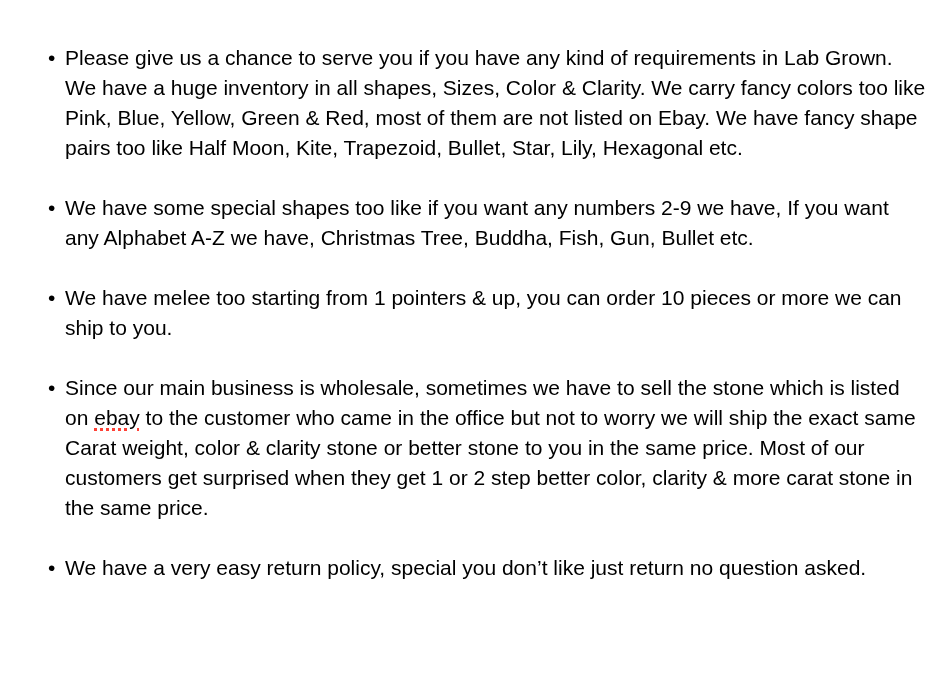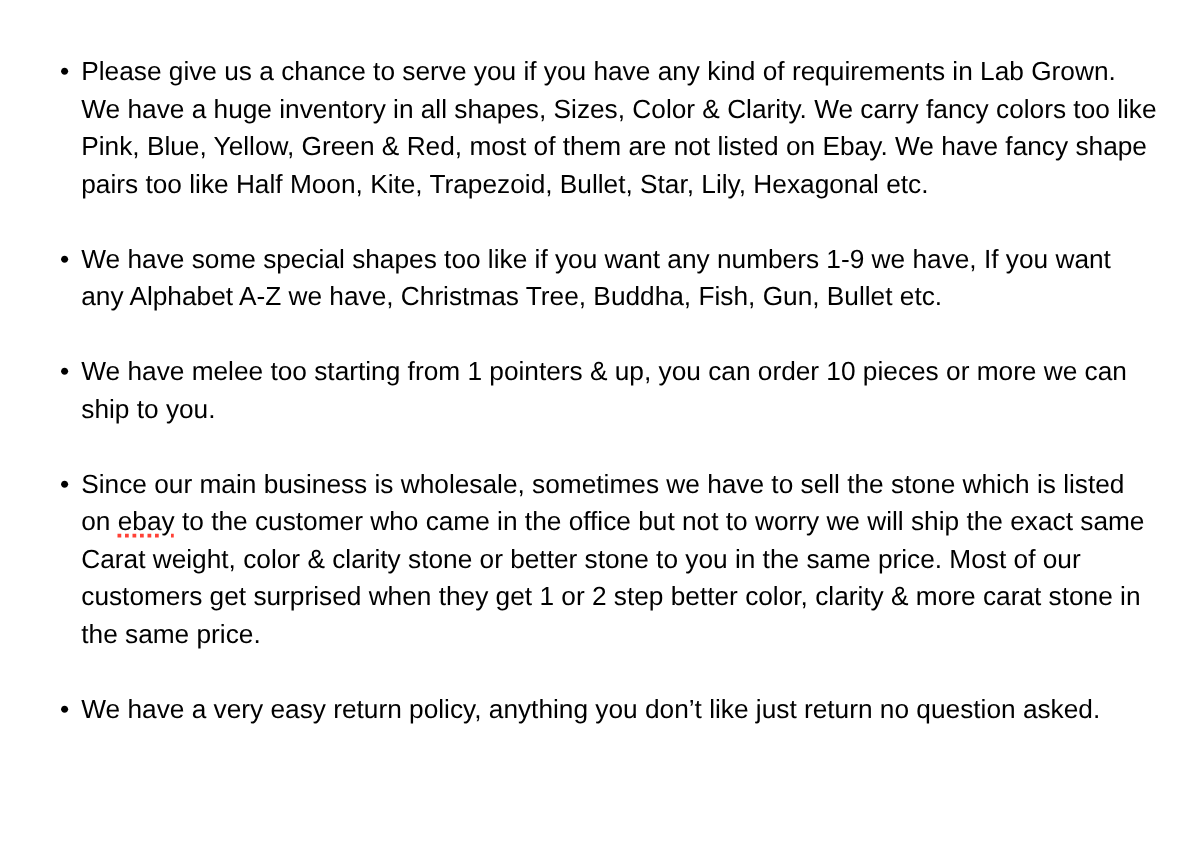--- a/index.html
+++ b/index.html
@@ -54,32 +54,32 @@
 <main class="content">
   <ul class="bullet-list">
 
     <li>
       <span class="marker">•</span>
       <span>Please give us a chance to serve you if you have any kind of requirements in Lab Grown. We have a huge inventory in all shapes, Sizes, Color &amp; Clarity. We carry fancy colors too like Pink, Blue, Yellow, Green &amp; Red, most of them are not listed on Ebay. We have fancy shape pairs too like Half Moon, Kite, Trapezoid, Bullet, Star, Lily, Hexagonal etc.</span>
     </li>
 
     <li>
       <span class="marker">•</span>
-      <span>We have some special shapes too like if you want any numbers 1-9 we have, If you want any Alphabet A-Z we have, Christmas Tree, Buddha, Fish, Gun, Bullet etc.</span>
+      <span>We have some special shapes too like if you want any numbers 2-9 we have, If you want any Alphabet A-Z we have, Christmas Tree, Buddha, Fish, Gun, Bullet etc.</span>
     </li>
 
     <li>
       <span class="marker">•</span>
       <span>We have melee too starting from 1 pointers &amp; up, you can order 10 pieces or more we can ship to you.</span>
     </li>
 
     <li>
       <span class="marker">•</span>
       <span>Since our main business is wholesale, sometimes we have to sell the stone which is listed on </span><span class="misspelled">ebay</span><span> to the customer who came in the office but not to worry we will ship the exact same Carat weight, color &amp; clarity stone or better stone to you in the same price. Most of our customers get surprised when they get 1 or 2 step better color, clarity &amp; more carat stone in the same price.</span>
     </li>
 
     <li>
       <span class="marker">•</span>
-      <span>We have a very easy return policy, anything you don’t like just return no question asked.</span>
+      <span>We have a very easy return policy, special you don’t like just return no question asked.</span>
     </li>
 
   </ul>
 </main>
 
 </body></html>

